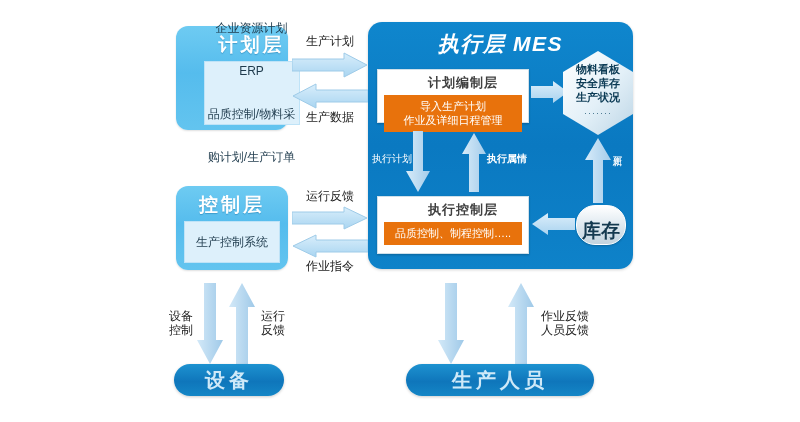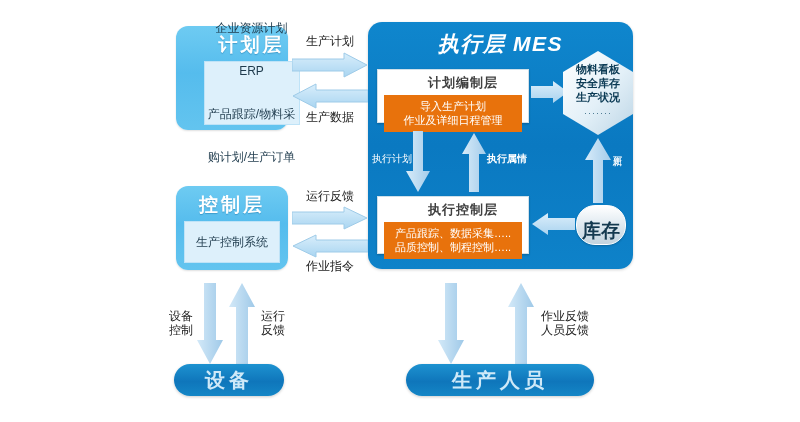--- a/index.html
+++ b/index.html
@@ -163,21 +163,21 @@
 
   <div class="abs" style="left:368px; top:30px; width:265px;font-style:italic;">
     <div id="mes-title">执行层 MES</div>
   </div>
 
   <div class="abs layer-card" style="left:176px; top:26px; width:112px; height:104px;padding-left:39px;">
     <div class="layer-title">计划层</div>
     <div class="layer-inner" style="width:96px; height:64px; margin-top:3px;">
       <div>企业资源计划</div>
       <div>ERP</div>
-      <div>产品跟踪/物料采</div>
+      <div>品质控制/物料采</div>
       <div>购计划/生产订单</div>
     </div>
   </div>
 
   <div class="abs layer-card" style="left:176px; top:186px; width:112px; height:84px;">
     <div class="layer-title">控制层</div>
     <div class="layer-inner" style="width:96px; height:42px; margin-top:3px;justify-content:center;">
       <div>生产控制系统</div>
     </div>
   </div>
@@ -238,21 +238,20 @@
     <div class="module-head">计划编制层</div>
     <div class="module-body">
       <div>导入生产计划</div>
       <div>作业及详细日程管理</div>
     </div>
   </div>
 
   <div class="abs module" style="left:377px; top:196px; width:152px; height:58px;">
     <div class="module-head">执行控制层</div>
     <div class="module-body">
-      <div>产品跟踪、数据采集…..</div>
       <div>品质控制、制程控制…..</div>
     </div>
   </div>
 
   <div class="abs" style="left:405px; top:131px;">
     <svg class="arrow-svg" width="26" height="62" viewBox="0 0 26 62">
       <defs>
         <linearGradient id="gD1" x1="0" y1="0" x2="1" y2="0">
           <stop offset="0%" stop-color="#d7ebf9"></stop>
             <stop offset="100%" stop-color="#a4ccea"></stop>

